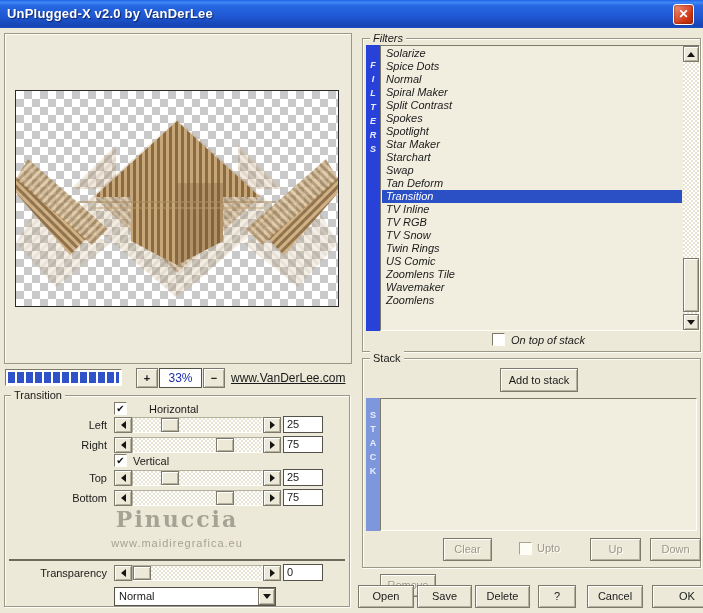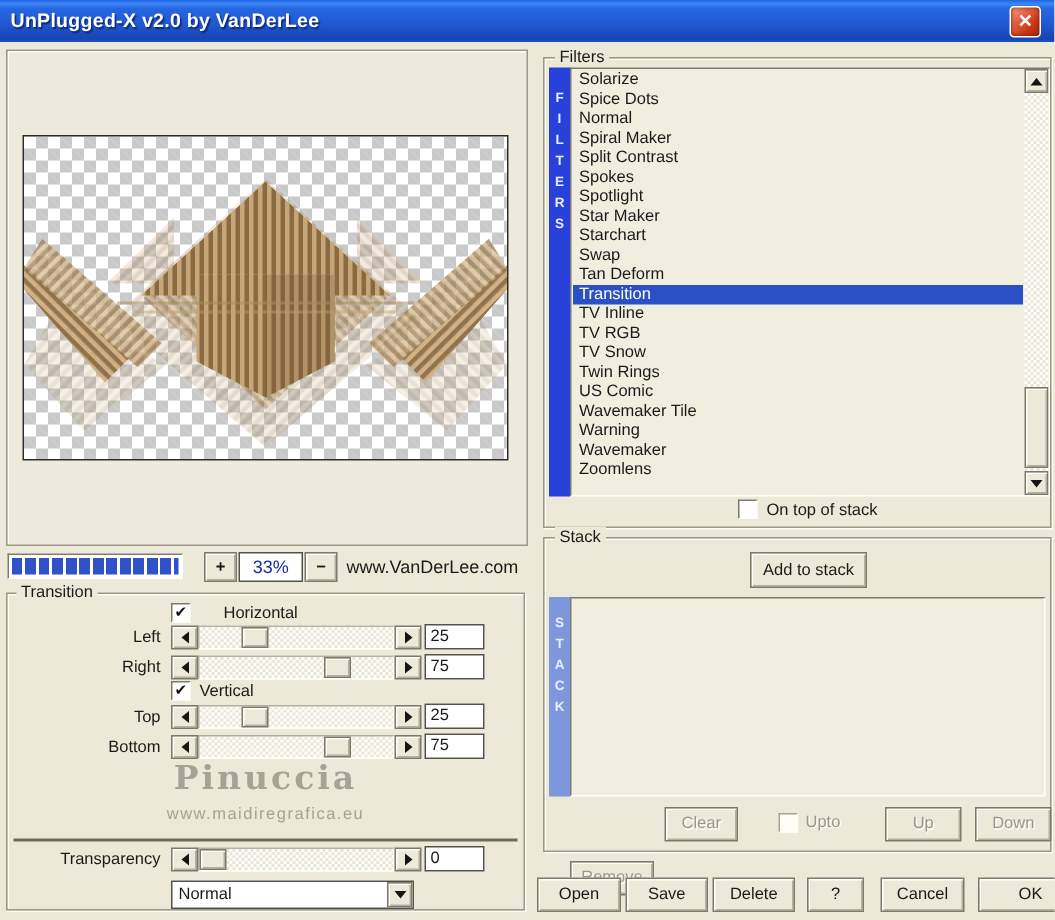--- a/index.html
+++ b/index.html
@@ -76,41 +76,41 @@
     cursor:grab;
   }
   #progress { left:5px; top:369px; width:117px; height:17px; background:#fff;
     border:1px solid; border-color:#7d7a6c #fffef7 #fffef7 #7d7a6c; padding:2px; }
   #progress-fill { width:100%; height:100%;
     background:repeating-linear-gradient(90deg,#2F52C8 0 7px,#ffffff 7px 9px); }
   #zoom-in  { left:136px; top:368px; width:22px; height:20px; font-weight:bold; line-height:18px; }
   #zoom-pct { left:159px; top:368px; width:43px; height:20px; text-align:center; line-height:18px;
     color:#1B2DA8; font-size:12px; }
   #zoom-out { left:203px; top:368px; width:22px; height:20px; font-weight:bold; line-height:18px; }
-  #site-text { left:231px; top:371px; font-size:12px; }
+  #site-text { left:231px; top:371px; font-size:12px;text-decoration:underline; }
 
   #t-group { left:4px; top:395px; width:346px; height:212px; }
   .t-label { position:absolute; width:102px; text-align:right; line-height:16px; }
   .sl-arrow { position:absolute; width:18px; height:16px; display:flex; align-items:center; justify-content:center; }
   .sl-track { position:absolute; left:127px; width:131px; height:16px;
     border:1px solid; border-color:#b3b09e #fffef7 #fffef7 #b3b09e; }
   .sl-thumb { position:absolute; top:0; width:18px; height:14px; background:#ECE9D8;
     border:1px solid #7d7a6c; box-shadow:inset 1px 1px 0 #fff, inset -1px -1px 0 #b3b09e; cursor:pointer; }
   .sl-val { position:absolute; left:278px; width:40px; height:17px; line-height:15px; padding-left:3px; }
   .cb-label { position:absolute; line-height:14px; }
   #pinuccia { top:110px; width:100%; text-align:center; color:#A6A295; font-size:22px;
     font-weight:bold; letter-spacing:2px; font-family:"DejaVu Serif", serif; }
   #pinuccia-site { top:141px; width:100%; text-align:center; color:#A6A295; font-size:11px; letter-spacing:1px; }
   #t-divider { top:163px; left:4px; width:336px; height:2px; background:#6e6b5e; }
   #combo { left:109px; top:191px; width:162px; height:19px; display:flex; }
   #combo-value { flex:1; line-height:17px; padding-left:4px; }
   #combo-btn { width:17px; height:17px; display:flex; align-items:center; justify-content:center; }
 
   
-  #f-group { left:362px; top:38px; width:339px; height:314px; }
+  #f-group { left:362px; top:38px; width:339px; height:314px;font-style:italic; }
   #f-vbar { left:3px; top:6px; width:14px; height:286px; background:#2741D9;
     display:flex; flex-direction:column; align-items:center; padding-top:13px; }
   .vletter { color:#E9EDFF; font-size:9px; font-weight:bold; line-height:14px; }
   #f-list { left:17px; top:6px; width:320px; height:286px; overflow:hidden; }
   #f-items { position:absolute; left:1px; top:1px; right:17px; bottom:1px; }
   .li { height:13px; line-height:13px; padding-left:4px; white-space:nowrap; cursor:pointer; }
   .li.sel { background:#2B50C6; color:#fff; }
   #f-scroll { position:absolute; top:0; right:0; width:16px; height:284px; }
   .sb-btn { position:absolute; left:0; width:16px; height:16px; display:flex; align-items:center; justify-content:center; }
   #f-sb-track { position:absolute; left:0; top:16px; width:16px; height:252px; }
@@ -297,22 +297,21 @@
         <div class="li">Star Maker</div>
         <div class="li">Starchart</div>
         <div class="li">Swap</div>
         <div class="li">Tan Deform</div>
         <div class="li sel">Transition</div>
         <div class="li">TV Inline</div>
         <div class="li">TV RGB</div>
         <div class="li">TV Snow</div>
         <div class="li">Twin Rings</div>
         <div class="li">US Comic</div>
-        <div class="li">Wavemaker Tile</div>
-        <div class="li">Warning</div>
+        <div class="li">Zoomlens Tile</div>
         <div class="li">Wavemaker</div>
         <div class="li">Zoomlens</div>
       </div>
     <div id="f-scroll">
       <div class="btn sb-btn" style="top:0;">
           <i class="tri tri-up"></i>
         </div>
       <div id="f-sb-track" class="dither">
         <div id="f-sb-thumb"></div>
       </div>

